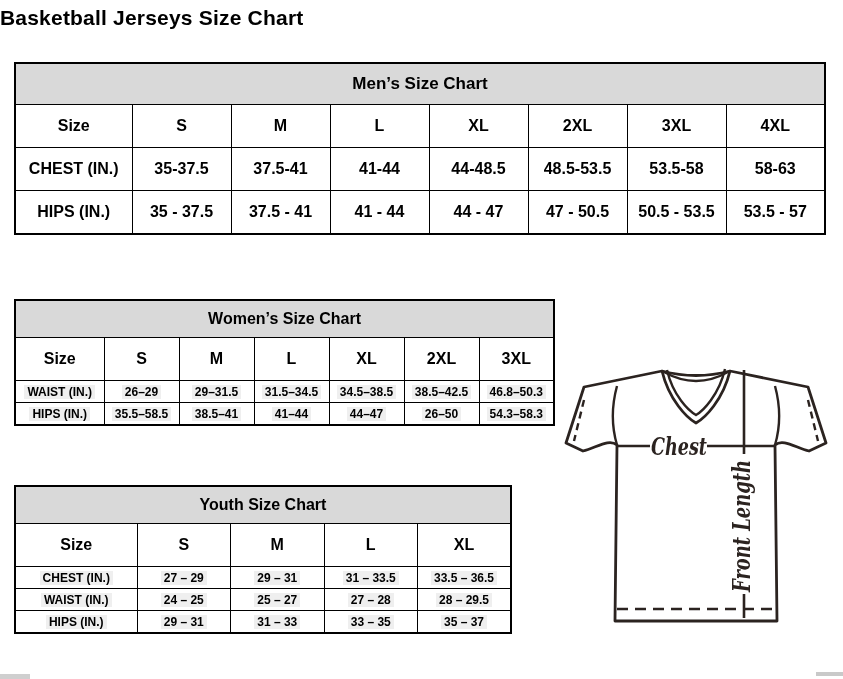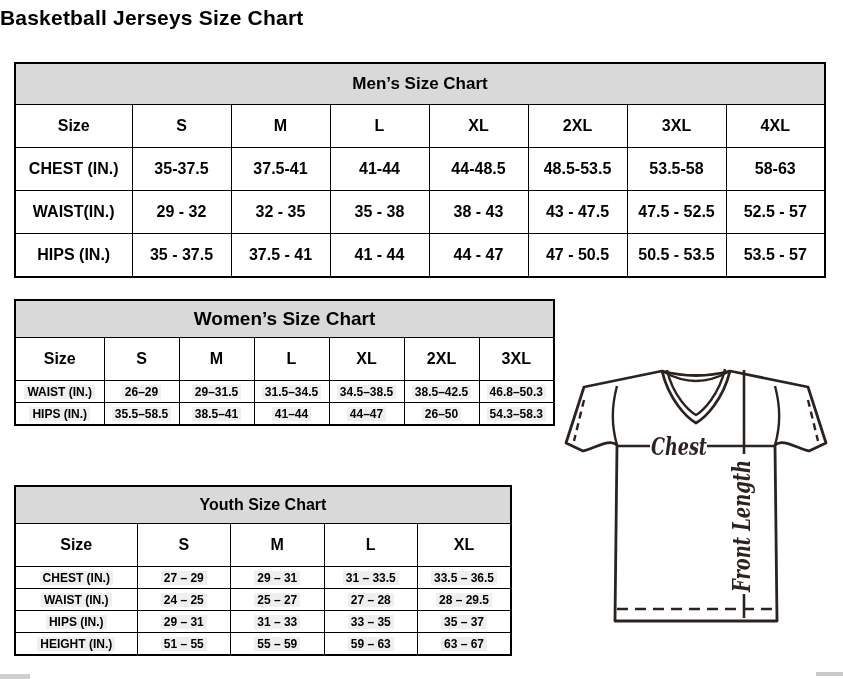--- a/index.html
+++ b/index.html
@@ -22,21 +22,21 @@
   }
   th.chart-title {
     background:#d9d9d9; font-size:17px; border-bottom:2px solid #000;
   }
   
   #men-table { left:14px; top:62px; width:810px; font-size:16px; }
   #men-table th.chart-title { height:40px; }
   #men-table tbody td { height:42px; font-size:16px; }
   
   #women-table { left:14px; top:299px; width:539px; }
-  #women-table th.chart-title { height:36px; font-size:19px; }
+  #women-table th.chart-title { height:36px; font-size:16px; }
   #women-table tr.size-row td { height:42px; font-size:16px; }
   #women-table tr.data-row td { height:21px; font-size:12px; }
   
   #youth-table { left:14px; top:485px; width:496px; }
   #youth-table th.chart-title { height:36px; font-size:16px; }
   #youth-table tr.size-row td { height:42px; font-size:16px; }
   #youth-table tr.data-row td { height:21px; font-size:12px; }
   
   .hl { background:#efefef; padding:0 3px; }
   
@@ -86,30 +86,20 @@
         <td>CHEST (IN.)</td>
         <td>35-37.5</td>
         <td>37.5-41</td>
         <td>41-44</td>
         <td>44-48.5</td>
         <td>48.5-53.5</td>
         <td>53.5-58</td>
         <td>58-63</td>
       </tr>
       <tr class="data-row">
-        <td>WAIST(IN.)</td>
-        <td>29 - 32</td>
-        <td>32 - 35</td>
-        <td>35 - 38</td>
-        <td>38 - 43</td>
-        <td>43 - 47.5</td>
-        <td>47.5 - 52.5</td>
-        <td>52.5 - 57</td>
-      </tr>
-      <tr class="data-row">
         <td>HIPS (IN.)</td>
         <td>35 - 37.5</td>
         <td>37.5 - 41</td>
         <td>41 - 44</td>
         <td>44 - 47</td>
         <td>47 - 50.5</td>
         <td>50.5 - 53.5</td>
         <td>53.5 - 57</td>
       </tr>
     </tbody>
@@ -196,27 +186,20 @@
         <td><span class="hl">27 – 28</span></td>
         <td><span class="hl">28 – 29.5</span></td>
       </tr>
       <tr class="data-row">
         <td><span class="hl">HIPS (IN.)</span></td>
         <td><span class="hl">29 – 31</span></td>
         <td><span class="hl">31 – 33</span></td>
         <td><span class="hl">33 – 35</span></td>
         <td><span class="hl">35 – 37</span></td>
       </tr>
-      <tr class="data-row">
-        <td><span class="hl">HEIGHT (IN.)</span></td>
-        <td><span class="hl">51 – 55</span></td>
-        <td><span class="hl">55 – 59</span></td>
-        <td><span class="hl">59 – 63</span></td>
-        <td><span class="hl">63 – 67</span></td>
-      </tr>
     </tbody>
 </table>
 
 <svg id="jersey-svg" viewBox="0 0 290 324">
 
   <path stroke-width="2.8" stroke-linejoin="round" d="M 108 17 L 30 33 L 12 89 L 29 97 C 42 94 55 84 63 91 L 61 267 L 223 267 L 221 91 C 229 84 242 94 255 97 L 272 89 L 254 33 L 176 17 Q 142 26 108 17 Z"></path>
 
   <path stroke-width="2.4" d="M 63 32 C 57 54 58 74 63 91"></path>
   <path stroke-width="2.4" d="M 221 32 C 227 54 226 74 221 91"></path>
 

